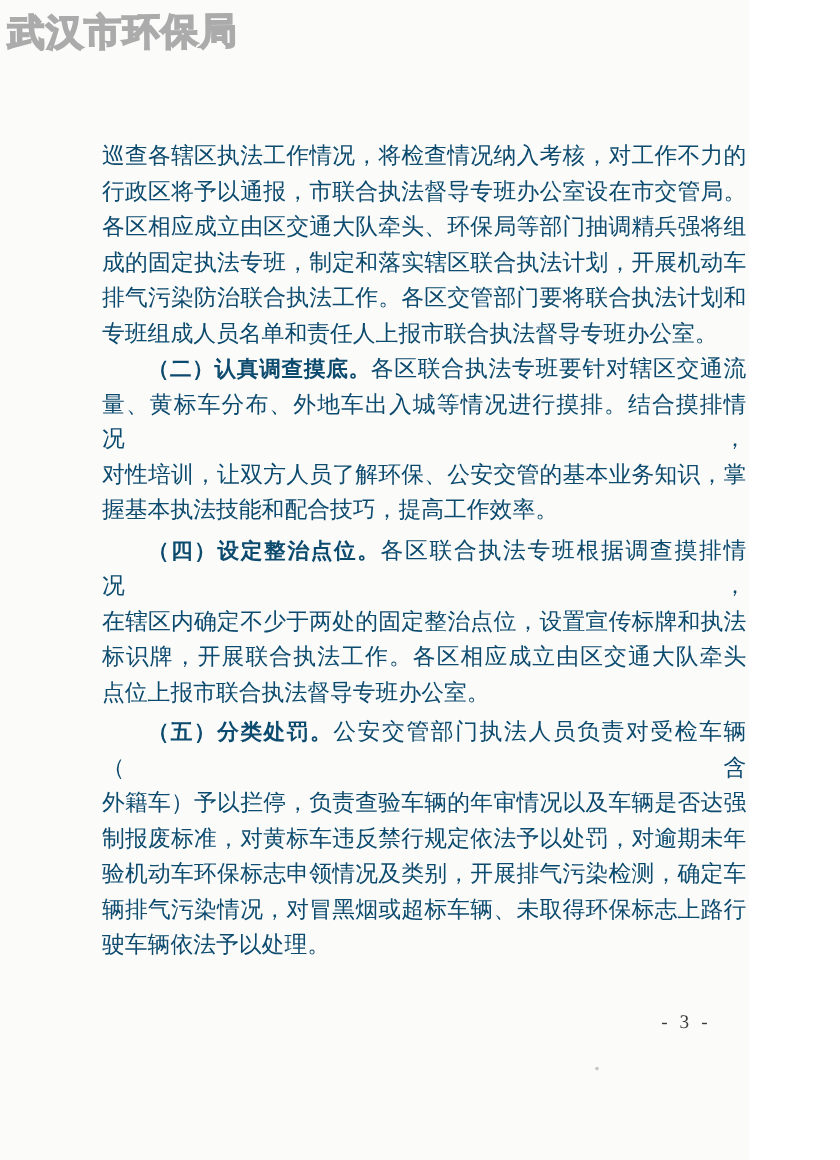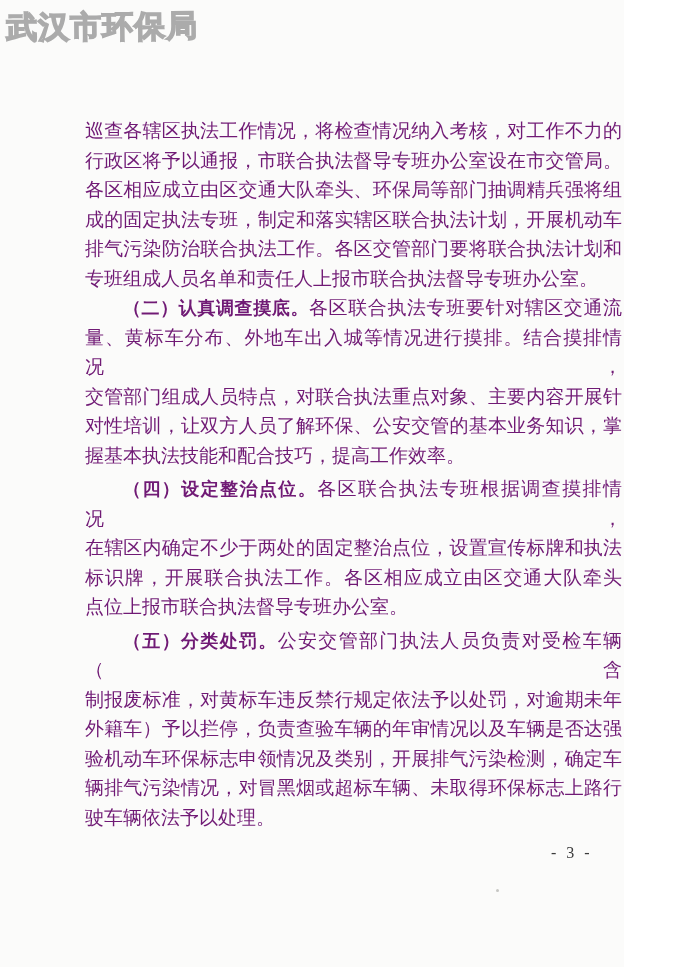--- a/index.html
+++ b/index.html
@@ -31,21 +31,21 @@
     transform-origin: left top;
     white-space: nowrap;
     user-select: none;
   }
   
   .doc {
     position: absolute;
     left: 85px;
     top: 116px;
     width: 537px;
-    color: #701a75;
+    color: #0c4a6e;
     font-size: 19px;
   }
   .paragraph { margin: 0; }
   .paragraph:nth-of-type(4),
   .paragraph:nth-of-type(5) { margin-top: 4px; }
   .line {
     line-height: 29.5px;
     white-space: nowrap;
   }
   .line.fill {
@@ -94,34 +94,33 @@
         <div class="line fill">各区相应成立由区交通大队牵头、环保局等部门抽调精兵强将组</div>
         <div class="line fill">成的固定执法专班，制定和落实辖区联合执法计划，开展机动车</div>
         <div class="line fill">排气污染防治联合执法工作。各区交管部门要将联合执法计划和</div>
         <div class="line">专班组成人员名单和责任人上报市联合执法督导专班办公室。</div>
       </div>
       <div class="paragraph">
         <div class="line fill indent"><span class="bold">（二）认真调查摸底。</span>各区联合执法专班要针对辖区交通流</div>
         <div class="line fill">量、黄标车分布、外地车出入城等情况进行摸排。结合摸排情况，</div>
       </div>
       <div class="paragraph">
-        <div class="line fill">交管部门组成人员特点，对联合执法重点对象、主要内容开展针</div>
         <div class="line fill">对性培训，让双方人员了解环保、公安交管的基本业务知识，掌</div>
         <div class="line">握基本执法技能和配合技巧，提高工作效率。</div>
       </div>
       <div class="paragraph">
         <div class="line fill indent"><span class="bold">（四）设定整治点位。</span>各区联合执法专班根据调查摸排情况，</div>
         <div class="line fill">在辖区内确定不少于两处的固定整治点位，设置宣传标牌和执法</div>
         <div class="line fill">标识牌，开展联合执法工作。各区相应成立由区交通大队牵头</div>
         <div class="line">点位上报市联合执法督导专班办公室。</div>
       </div>
       <div class="paragraph">
         <div class="line fill indent"><span class="bold">（五）分类处罚。</span>公安交管部门执法人员负责对受检车辆（含</div>
+        <div class="line fill">外籍车）予以拦停，负责查验车辆的年审情况以及车辆是否达强</div>
         <div class="line fill">制报废标准，对黄标车违反禁行规定依法予以处罚，对逾期未年</div>
-        <div class="line fill">外籍车）予以拦停，负责查验车辆的年审情况以及车辆是否达强</div>
         <div class="line fill">验机动车环保标志申领情况及类别，开展排气污染检测，确定车</div>
         <div class="line fill">辆排气污染情况，对冒黑烟或超标车辆、未取得环保标志上路行</div>
         <div class="line">驶车辆依法予以处理。</div>
       </div>
     </div>
 
   <div class="pagenum">- 3 -</div>
 
   <div class="speck"></div>
 </div>

